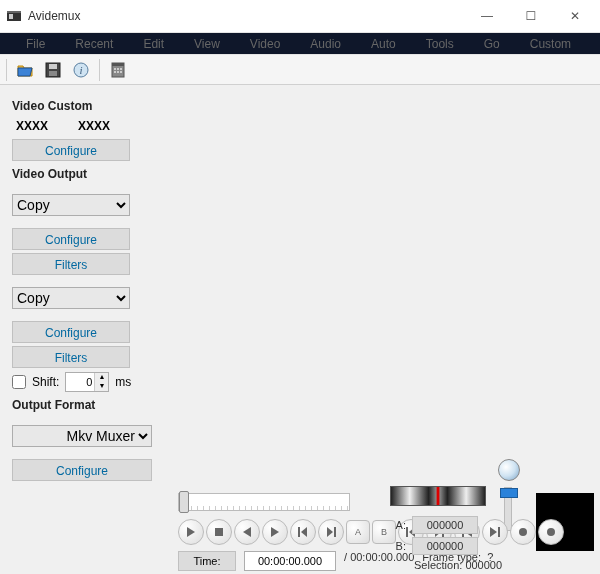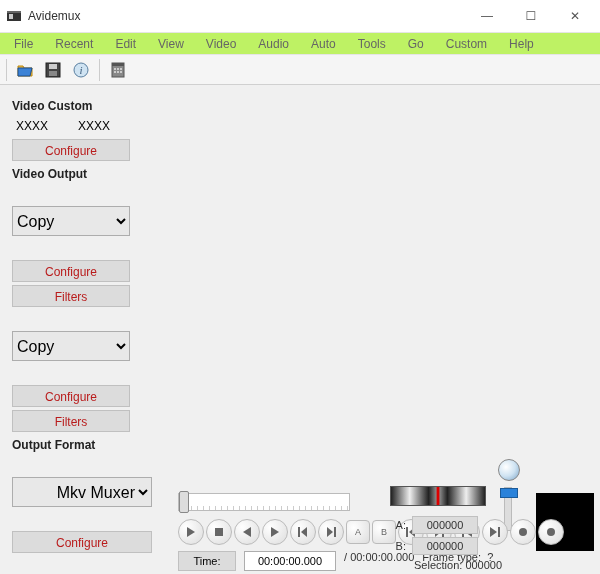--- a/index.html
+++ b/index.html
@@ -22,25 +22,25 @@
     border-bottom: 1px solid #e5e5e5;
   }
   .titlebar .app-icon {
     width: 16px; height: 16px; margin-right: 6px;
   }
   .titlebar .title { flex: 1; font-size: 12px; color: #333; }
   .win-btns { display: flex; gap: 18px; margin-right: 6px; color: #555; font-size: 12px;}
   .win-btn { width: 26px; text-align: center; cursor: default;}
   .menubar {
     height: 22px;
-    background: #bef264;
+    background: #0f172a;
     display: flex;
     align-items: center;
-    padding: 0 6px;
-    gap: 6px;
+    padding: 0 18px;
+    gap: 14px;
     border-bottom: 1px solid #e5e5e5;
     color: #666;
     font-size: 12px;
   }
   .menu-item { padding: 2px 8px; }
   .toolbar {
     height: 30px;
     background: #f5f5f5;
     border-bottom: 1px solid #d0d0d0;
     display: flex;
@@ -53,41 +53,41 @@
   .main {
     display: flex;
     height: calc(100% - 30px - 22px - 30px);
   }
   .sidepanel {
     width: 168px;
     padding: 8px 8px 0 12px;
   }
   .section-head { font-weight: bold; font-size: 12px; margin: 6px 0 4px 0; color:#222;}
   .section-sub { font-weight: normal; color:#555;}
-  .decoder-row { display:flex; gap:30px; margin: 6px 0 6px 4px; font-size:12px;}
+  .decoder-row { display:flex; gap:30px; margin: 6px 0 6px 4px; font-size:12px;font-weight:bold;}
   .btn {
     display:block;
     width: 118px;
     height: 22px;
     background: #dcdcdc;
     border: 1px solid #c0c0c0;
-    color: #b91c1c;
+    color: #0369a1;
     font-size: 12px;
     margin: 3px 0;
     text-align:center;
     line-height:20px;
   }
   .btn.wide { width: 140px; }
   select.combo {
     width: 118px;
-    height: 30px;
-    font-size: 16px;
+    height: 22px;
+    font-size: 14px;
     background: #e8e8e8;
     border: 1px solid #adadad;
-    margin: 21px 0;
+    margin: 9px 0;
   }
   select.combo.wide { width: 140px; text-align: right;}
   .shift-row { display:flex; align-items:center; gap:6px; margin:4px 0;}
   .shift-row input[type="checkbox"]{ width:14px; height:14px; border:1px solid #333; margin:0;}
   .shift-row .spin { width:44px; height:20px; border:1px solid #adadad; background:#fff; display:flex;}
   .shift-row .spin input { border:none; width:28px; font-size:11px; text-align:right; padding:0 2px;}
   .shift-row .spin .spinbtns { width:14px; display:flex; flex-direction:column;}
   .shift-row .spin .sb { flex:1; font-size:7px; line-height:8px; text-align:center; border-left:1px solid #ccc; background:#eee;}
   .preview {
     flex: 1;
@@ -233,20 +233,32 @@
       <option>Copy</option>
     </select>
     <button class="btn">Configure</button>
     <button class="btn">Filters</button>
 
     <select class="combo">
       <option>Copy</option>
     </select>
     <button class="btn">Configure</button>
     <button class="btn">Filters</button>
+    <div class="shift-row">
+      <input type="checkbox" style="">
+      <span>Shift:</span>
+      <div class="spin">
+        <input type="text" value="0" style="">
+        <div class="spinbtns">
+          <div class="sb">▲</div>
+          <div class="sb">▼</div>
+        </div>
+      </div>
+      <span>ms</span>
+    </div>
 
     <div class="section-head">Output Format</div>
     <select class="combo wide">
       <option>Mkv Muxer</option>
     </select>
     <button class="btn wide">Configure</button>
   </div>
 
   <div class="preview">
 

